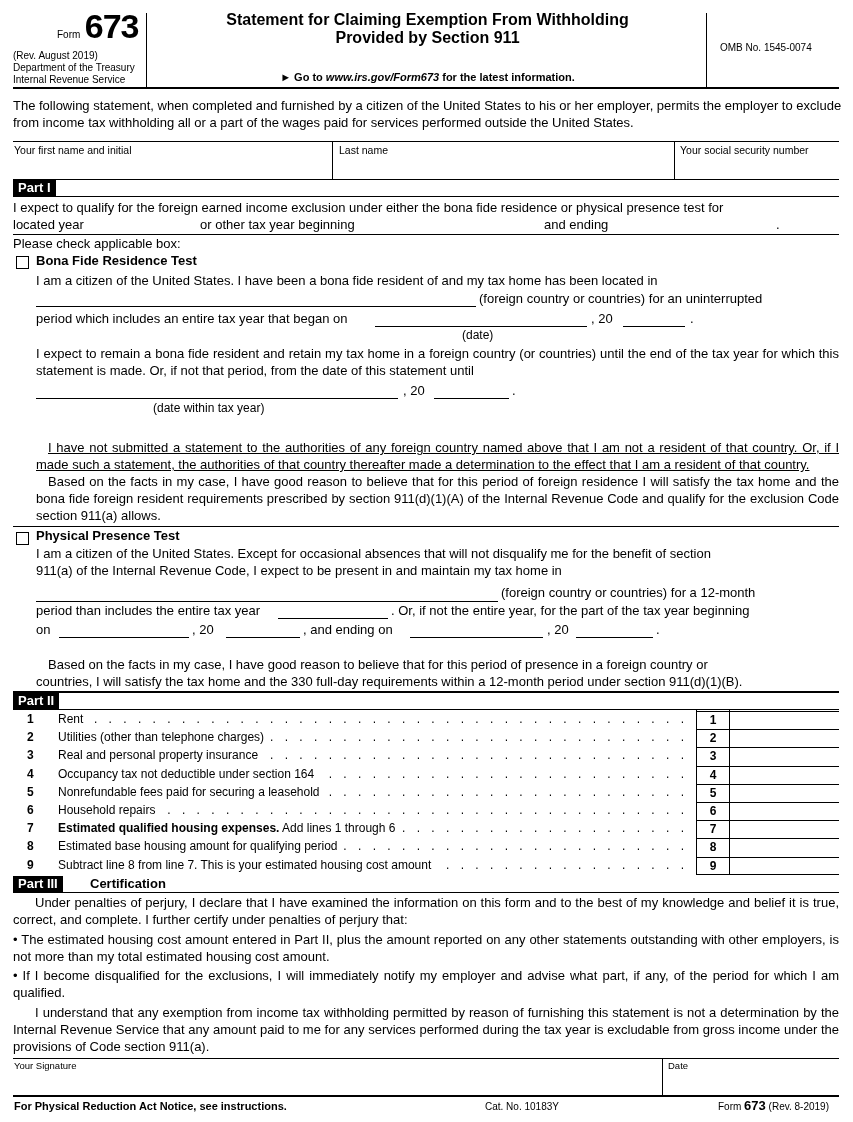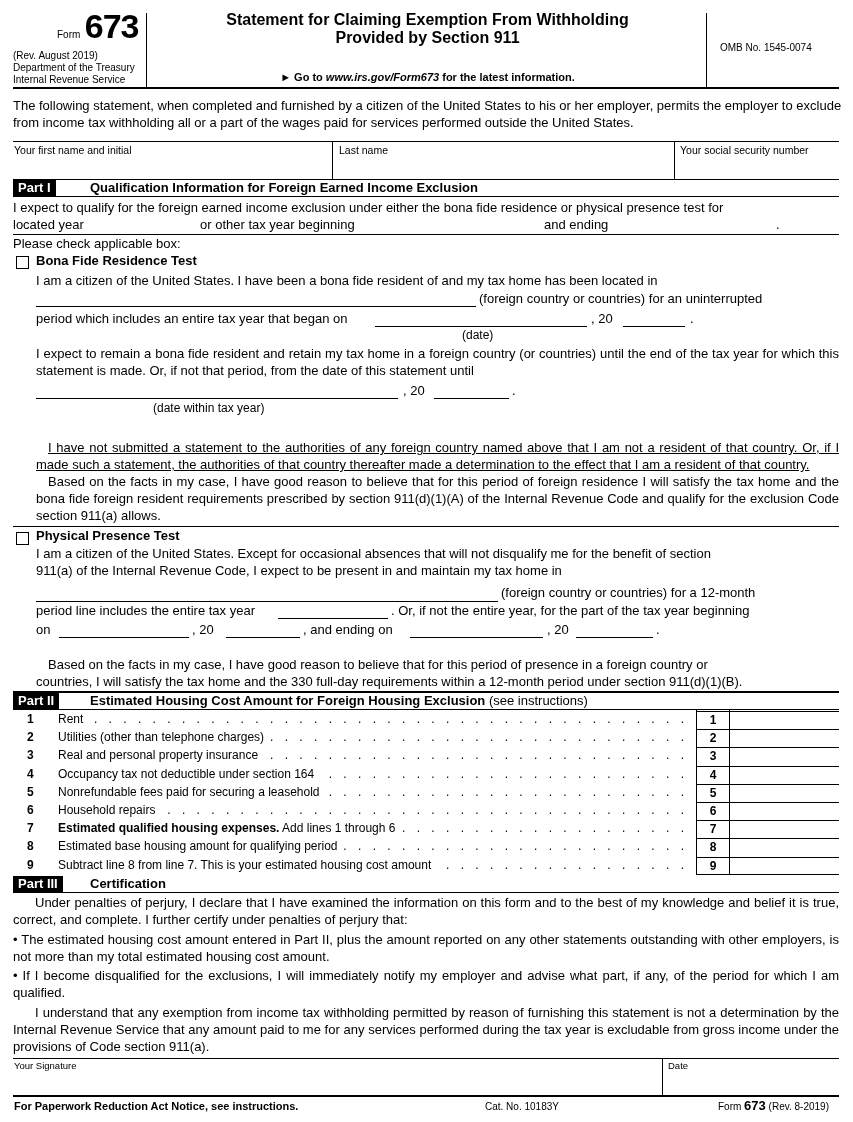--- a/index.html
+++ b/index.html
@@ -63,21 +63,20 @@
 <div class="vline" style="left:332px;top:141px;height:38px;"></div>
 <div class="abs lbl" style="left:339px;top:144px;">Last name</div>
 <div class="abs" style="left:339px;top:158px;width:330px;height:20px;"></div>
 <div class="vline" style="left:674px;top:141px;height:38px;"></div>
 <div class="abs lbl" style="left:680px;top:144px;">Your social security number</div>
 <div class="abs" style="left:680px;top:158px;width:158px;height:20px;"></div>
 
 <div class="hline" style="left:13px;top:179px;width:826px;"></div>
 <div class="partbar" style="top:180px;">
   <span class="partbadge">Part I</span>
-  <span class="parttitle">Qualification Information for Foreign Earned Income Exclusion</span>
 </div>
 <div class="abs t13" style="left:13px;top:200px;">I expect to qualify for the foreign earned income exclusion under either the bona fide residence or physical presence test for</div>
 <div class="abs t13" style="left:13px;top:217px;">located year</div>
 <div class="abs" style="left:100px;top:216px;width:95px;height:16px;"></div>
 <div class="abs t13" style="left:200px;top:217px;">or other tax year beginning</div>
 <div class="abs" style="left:370px;top:216px;width:165px;height:16px;"></div>
 <div class="abs t13" style="left:544px;top:217px;">and ending</div>
 <div class="abs" style="left:620px;top:216px;width:150px;height:16px;"></div>
 <div class="abs t13" style="left:776px;top:217px;">.</div>
 <div class="hline" style="left:13px;top:234px;width:826px;"></div>
@@ -109,21 +108,21 @@
 <div class="abs t13 just" style="left:36px;top:473px;width:803px;line-height:17px;text-indent:12px;">Based on the facts in my case, I have good reason to believe that for this period of foreign residence I will satisfy the tax home and the bona fide foreign resident requirements prescribed by section 911(d)(1)(A) of the Internal Revenue Code and qualify for the exclusion Code section 911(a) allows.</div>
 <div class="hline" style="left:13px;top:526px;width:826px;"></div>
 
 <div class="checkbox" style="left:16px;top:532px;"></div>
 <div class="abs bold13" style="left:36px;top:528px;">Physical Presence Test</div>
 <div class="abs t13" style="left:36px;top:546px;">I am a citizen of the United States. Except for occasional absences that will not disqualify me for the benefit of section</div>
 <div class="abs t13" style="left:36px;top:563px;">911(a) of the Internal Revenue Code, I expect to be present in and maintain my tax home in</div>
 <div class="uline" style="left:36px;top:601px;width:462px;"></div>
 <div class="abs" style="left:36px;top:585px;width:462px;height:16px;"></div>
 <div class="abs t13" style="left:501px;top:585px;">(foreign country or countries) for a 12-month</div>
-<div class="abs t13" style="left:36px;top:603px;">period line includes the entire tax year</div>
+<div class="abs t13" style="left:36px;top:603px;">period than includes the entire tax year</div>
 <div class="uline" style="left:278px;top:618px;width:110px;"></div>
 <div class="abs" style="left:278px;top:602px;width:110px;height:16px;"></div>
 <div class="abs t13" style="left:391px;top:603px;">. Or, if not the entire year, for the part of the tax year beginning</div>
 <div class="abs t13" style="left:36px;top:622px;">on</div>
 <div class="uline" style="left:59px;top:637px;width:130px;"></div>
 <div class="abs" style="left:59px;top:621px;width:130px;height:16px;"></div>
 <div class="abs t13" style="left:192px;top:622px;">, 20</div>
 <div class="uline" style="left:226px;top:637px;width:74px;"></div>
 <div class="abs" style="left:226px;top:621px;width:74px;height:16px;"></div>
 <div class="abs t13" style="left:303px;top:622px;">, and ending on</div>
@@ -132,21 +131,20 @@
 <div class="abs t13" style="left:547px;top:622px;">, 20</div>
 <div class="uline" style="left:576px;top:637px;width:77px;"></div>
 <div class="abs" style="left:576px;top:621px;width:77px;height:16px;"></div>
 <div class="abs t13" style="left:656px;top:622px;">.</div>
 <div class="abs t13" style="left:48px;top:657px;">Based on the facts in my case, I have good reason to believe that for this period of presence in a foreign country or</div>
 <div class="abs t13" style="left:36px;top:674px;">countries, I will satisfy the tax home and the 330 full-day requirements within a 12-month period under section 911(d)(1)(B).</div>
 
 <div class="hline" style="left:13px;top:691px;width:826px;height:2px;"></div>
 <div class="partbar" style="top:693px;">
   <span class="partbadge">Part II</span>
-  <span class="parttitle"><span>Estimated Housing Cost Amount for Foreign Housing Exclusion</span><span style="font-weight:normal"> (see instructions)</span></span>
 </div>
 <div class="vline" style="left:696px;top:710px;height:165px;"></div>
 <div class="vline" style="left:729px;top:710px;height:165px;"></div>
 <div id="part2-rows">
     <div>
       <div class="row-num" style="top:712px">1</div>
       <div class="row-lbl" style="top:712px"><b></b><span>Rent</span></div>
       <div class="dots" style="top: 712px; left: 89px; width: 599px; text-align: right; direction: rtl; background: rgb(255, 255, 255);">. . . . . . . . . . . . . . . . . . . . . . . . . . . . . . . . . . . . . . . . . . . . . . . . . . . . . . . . . . . . . . . . . . . . . . . . . . . . . . . . </div>
       <div class="box-num" style="top:713px">1</div>
       <div class="abs" style="left:731px;top:711px;width:107px;height:17px;"></div>
@@ -228,17 +226,17 @@
 <div class="abs t13 just" style="left:13px;top:967px;width:826px;line-height:17px;">• If I become disqualified for the exclusions, I will immediately notify my employer and advise what part, if any, of the period for which I am qualified.</div>
 <div class="abs t13 just" style="left:13px;top:1004px;width:826px;line-height:17px;text-indent:22px;">I understand that any exemption from income tax withholding permitted by reason of furnishing this statement is not a determination by the Internal Revenue Service that any amount paid to me for any services performed during the tax year is excludable from gross income under the provisions of Code section 911(a).</div>
 <div class="hline" style="left:13px;top:1058px;width:826px;"></div>
 <div class="abs lbl" style="left:14px;top:1060px;font-size:9.5px;">Your Signature</div>
 <div class="abs" style="left:14px;top:1072px;width:645px;height:22px;"></div>
 <div class="vline" style="left:662px;top:1058px;height:37px;"></div>
 <div class="abs lbl" style="left:668px;top:1060px;font-size:9.5px;">Date</div>
 <div class="abs" style="left:668px;top:1072px;width:170px;height:22px;"></div>
 <div class="hline" style="left:13px;top:1095px;width:826px;height:2px;"></div>
 
-<div class="abs" style="left:14px;top:1100px;font-size:11px;font-weight:bold;">For Paperwork Reduction Act Notice, see instructions.</div>
+<div class="abs" style="left:14px;top:1100px;font-size:11px;font-weight:bold;">For Physical Reduction Act Notice, see instructions.</div>
 <div class="abs" style="left:485px;top:1101px;font-size:10px;">Cat. No. 10183Y</div>
 <div class="abs" style="left:718px;top:1098px;font-size:10px;">
   <span>Form </span><span style="font-weight:bold;font-size:13px;">673</span><span> (Rev. 8-2019)</span>
 </div>
 
 </body></html>

